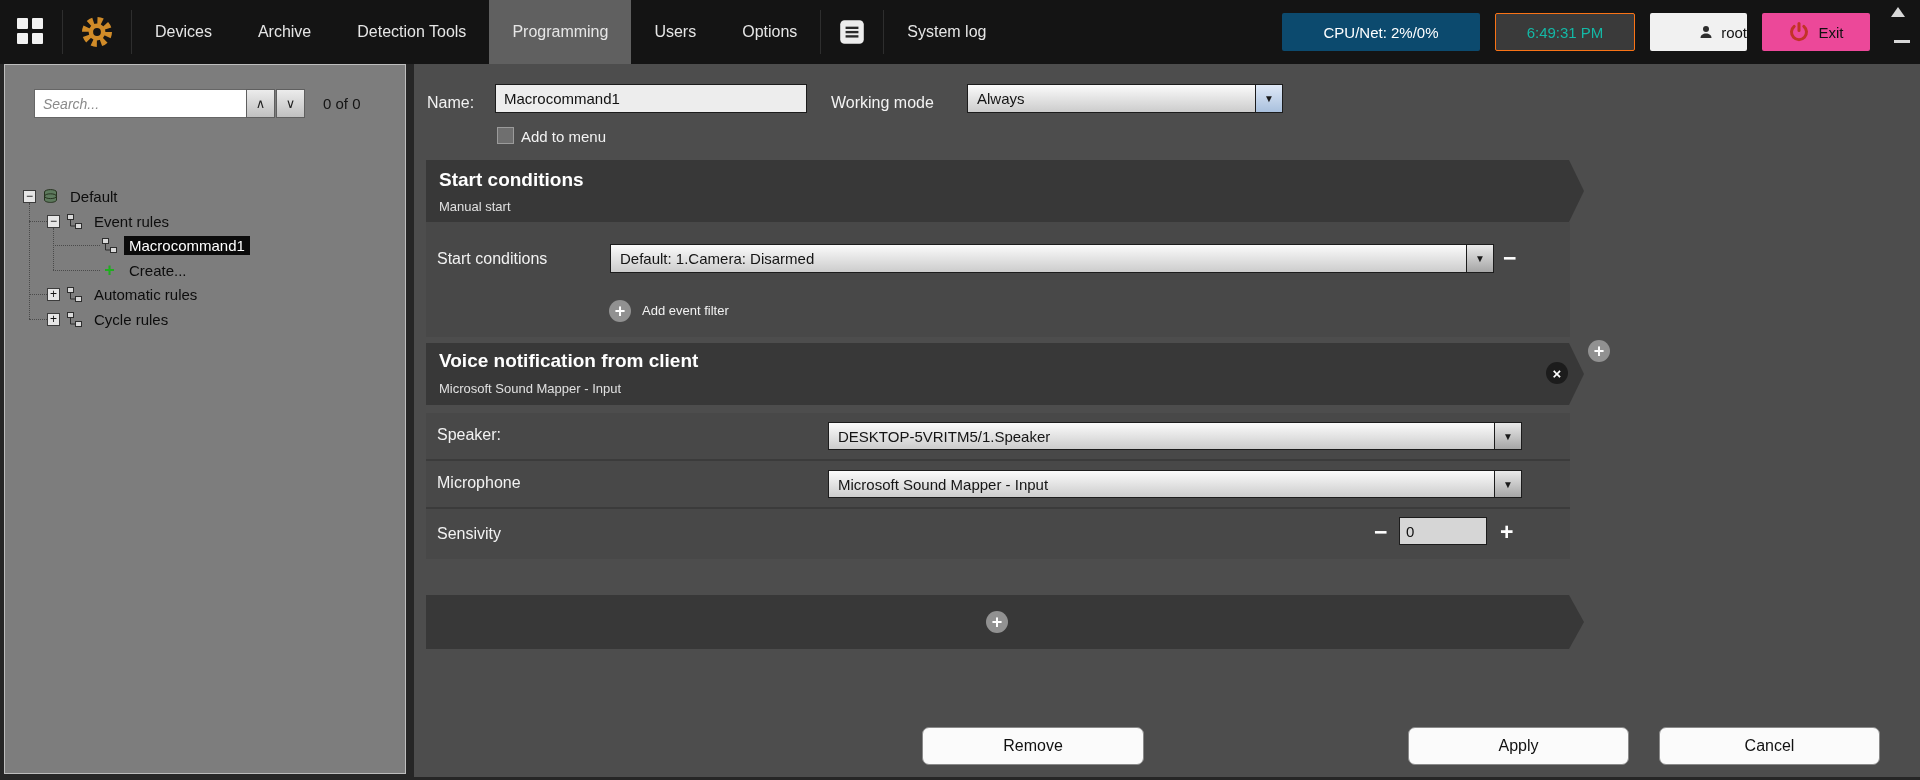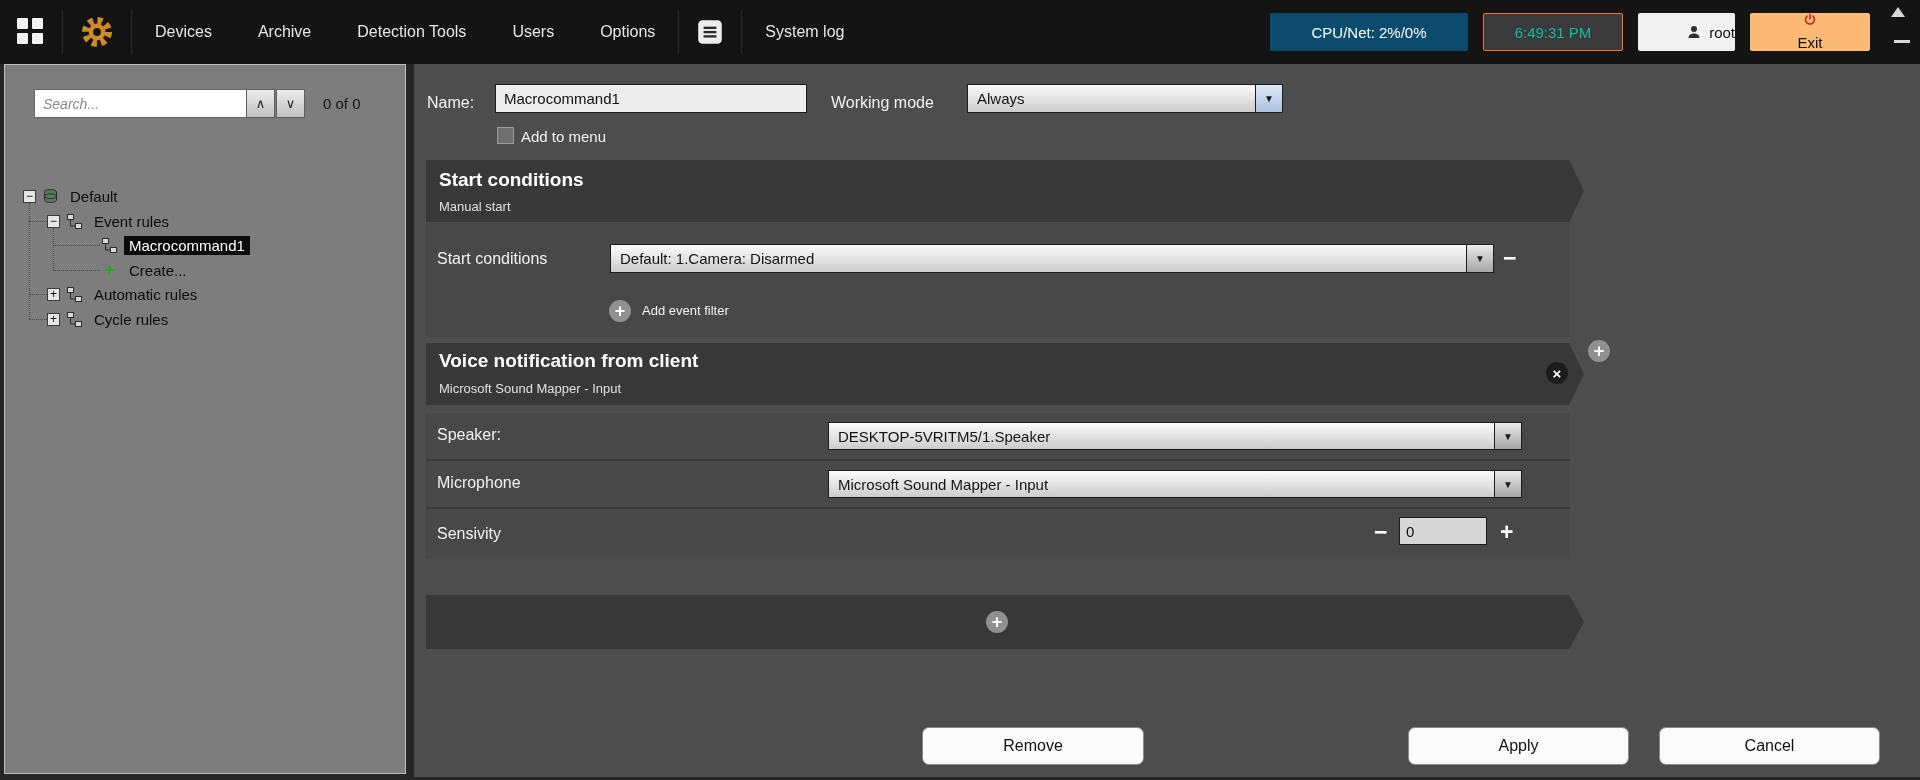--- a/index.html
+++ b/index.html
@@ -12,21 +12,21 @@
   .apps-icon i{background:#f2f2f2;border-radius:1px;}
   .tsep{width:1px;height:44px;background:#2e2e2e;flex:0 0 1px;}
   .icon-wrap{padding:0 16px;display:flex;align-items:center;cursor:pointer;}
   .menu-item{height:64px;display:flex;align-items:center;padding:0 23px;cursor:pointer;white-space:nowrap;}
   .menu-item.active{background:#606060;}
   .spacer{flex:1;}
   .tb-btn{height:38px;border-radius:2px;display:flex;align-items:center;justify-content:center;font-size:15px;margin-left:15px;cursor:pointer;white-space:nowrap;}
   .tb-cpu{width:198px;background:#0c4a6e;color:#fff;}
   .tb-clock{width:140px;background:#3a3a3a;border:1px solid #f97316;color:#14b8a6;cursor:default;}
   .tb-user{width:97px;background:#f1f1f1;color:#111;gap:7px;justify-content:flex-end;}
-  .tb-exit{width:120px;background:#fdba74;color:#111;gap:8px;flex-direction:column;}
+  .tb-exit{width:108px;background:#ec4899;color:#111;gap:8px;}
   .win-controls{width:50px;height:64px;position:relative;flex:0 0 50px;}
   .win-up{position:absolute;right:15px;top:7px;width:0;height:0;border-left:7px solid transparent;border-right:7px solid transparent;border-bottom:10px solid #d8d8d8;cursor:pointer;}
   .win-min{position:absolute;right:10px;top:40px;width:16px;height:3px;background:#d8d8d8;cursor:pointer;}
 
   
   .sidebar{position:absolute;left:4px;top:64px;width:402px;height:710px;background:#7d7d7d;border:1px solid #bdbdbd;}
   .search-input{position:absolute;left:5px;top:24px;width:231px;height:29px;background:#fff;border:1px solid #666;font-style:italic;font-size:14px;padding:0 8px;color:#222;font-family:"Liberation Sans",sans-serif;margin-left:24px;}
   .search-input::placeholder{color:#8a8a8a;font-style:italic;}
   .nav-btn{position:absolute;top:24px;width:29px;height:29px;background:linear-gradient(#ececec,#c0c0c0);border:1px solid #5f5f5f;display:flex;align-items:center;justify-content:center;font-size:13px;color:#222;cursor:pointer;}
   .nav-up{left:241px;}
@@ -78,20 +78,21 @@
     <svg width="36" height="36" viewBox="0 0 24 24">
       <circle cx="12" cy="12" r="7.5" fill="none" stroke="#d08b28" stroke-width="5" stroke-dasharray="3.2 2.7"></circle>
       <circle cx="12" cy="12" r="5.6" fill="#d08b28"></circle>
       <circle cx="12" cy="12" r="2.6" fill="#141414"></circle>
     </svg>
   </div>
   <div class="tsep"></div>
   <div class="menu-item">Devices</div>
   <div class="menu-item">Archive</div>
   <div class="menu-item">Detection Tools</div>
+  <div class="menu-item active">Programming</div>
   <div class="menu-item">Users</div>
   <div class="menu-item">Options</div>
   <div class="tsep"></div>
   <div class="icon-wrap">
     <svg width="30" height="30" viewBox="0 0 28 28">
       <rect x="3" y="3" width="22" height="22" rx="4" fill="#ededed"></rect>
       <rect x="8" y="9" width="12" height="2.2" fill="#2a2a2a"></rect>
       <rect x="8" y="13" width="12" height="2.2" fill="#2a2a2a"></rect>
       <rect x="8" y="17" width="12" height="2.2" fill="#2a2a2a"></rect>
     </svg>

